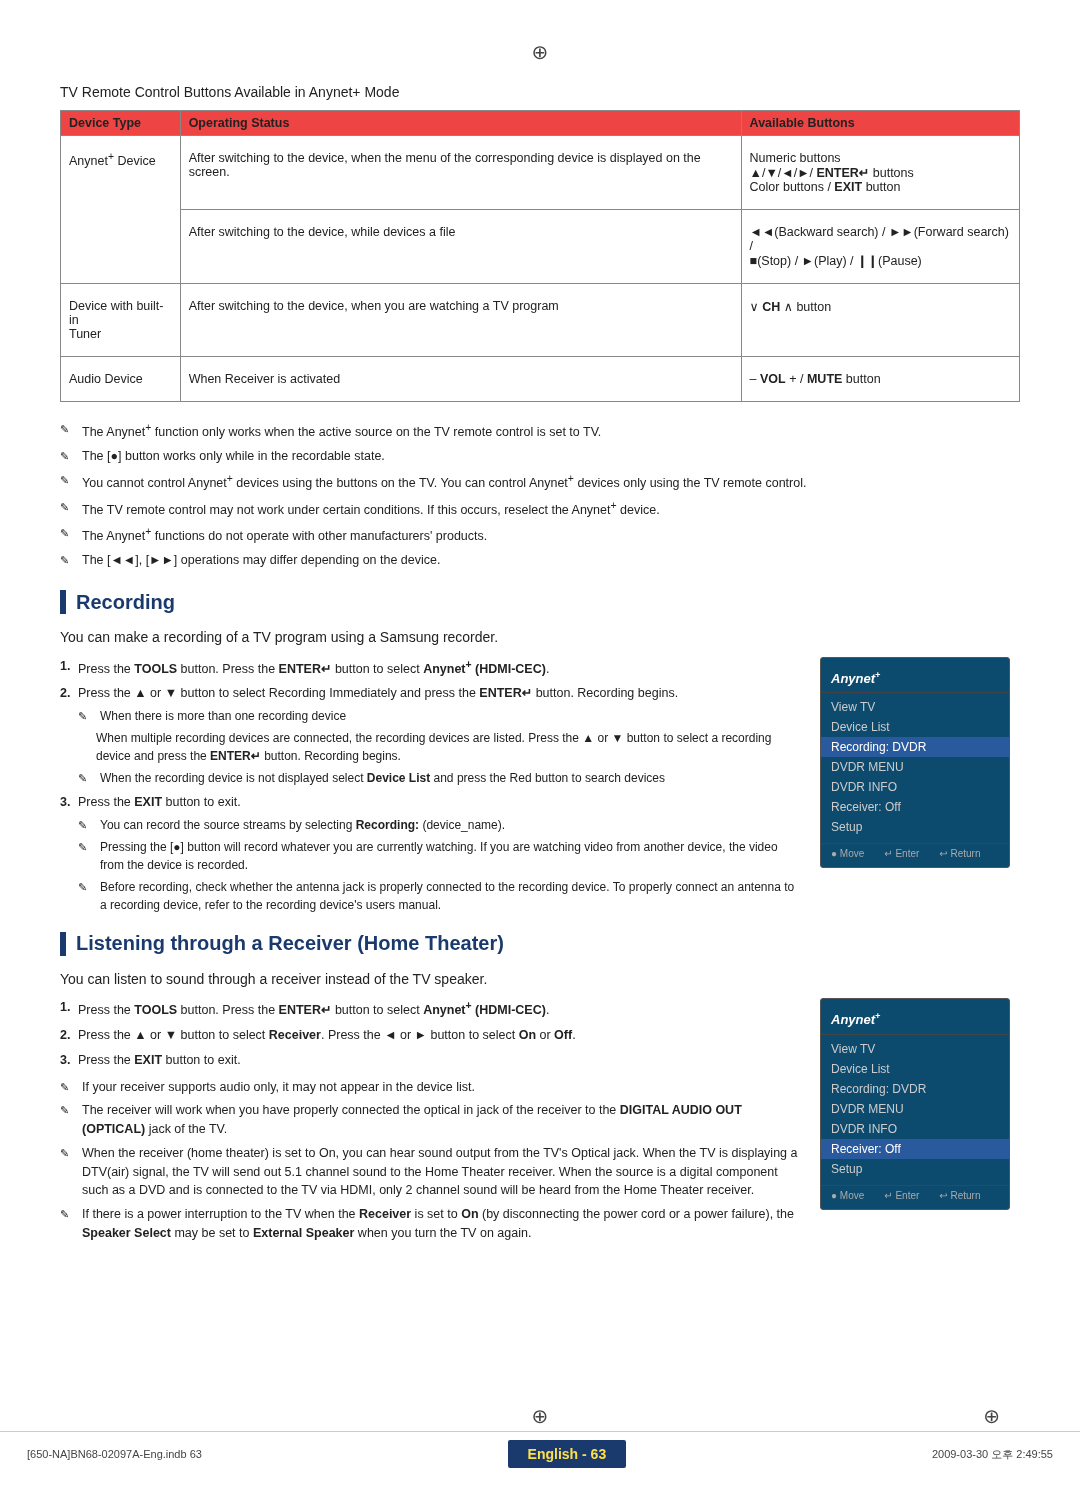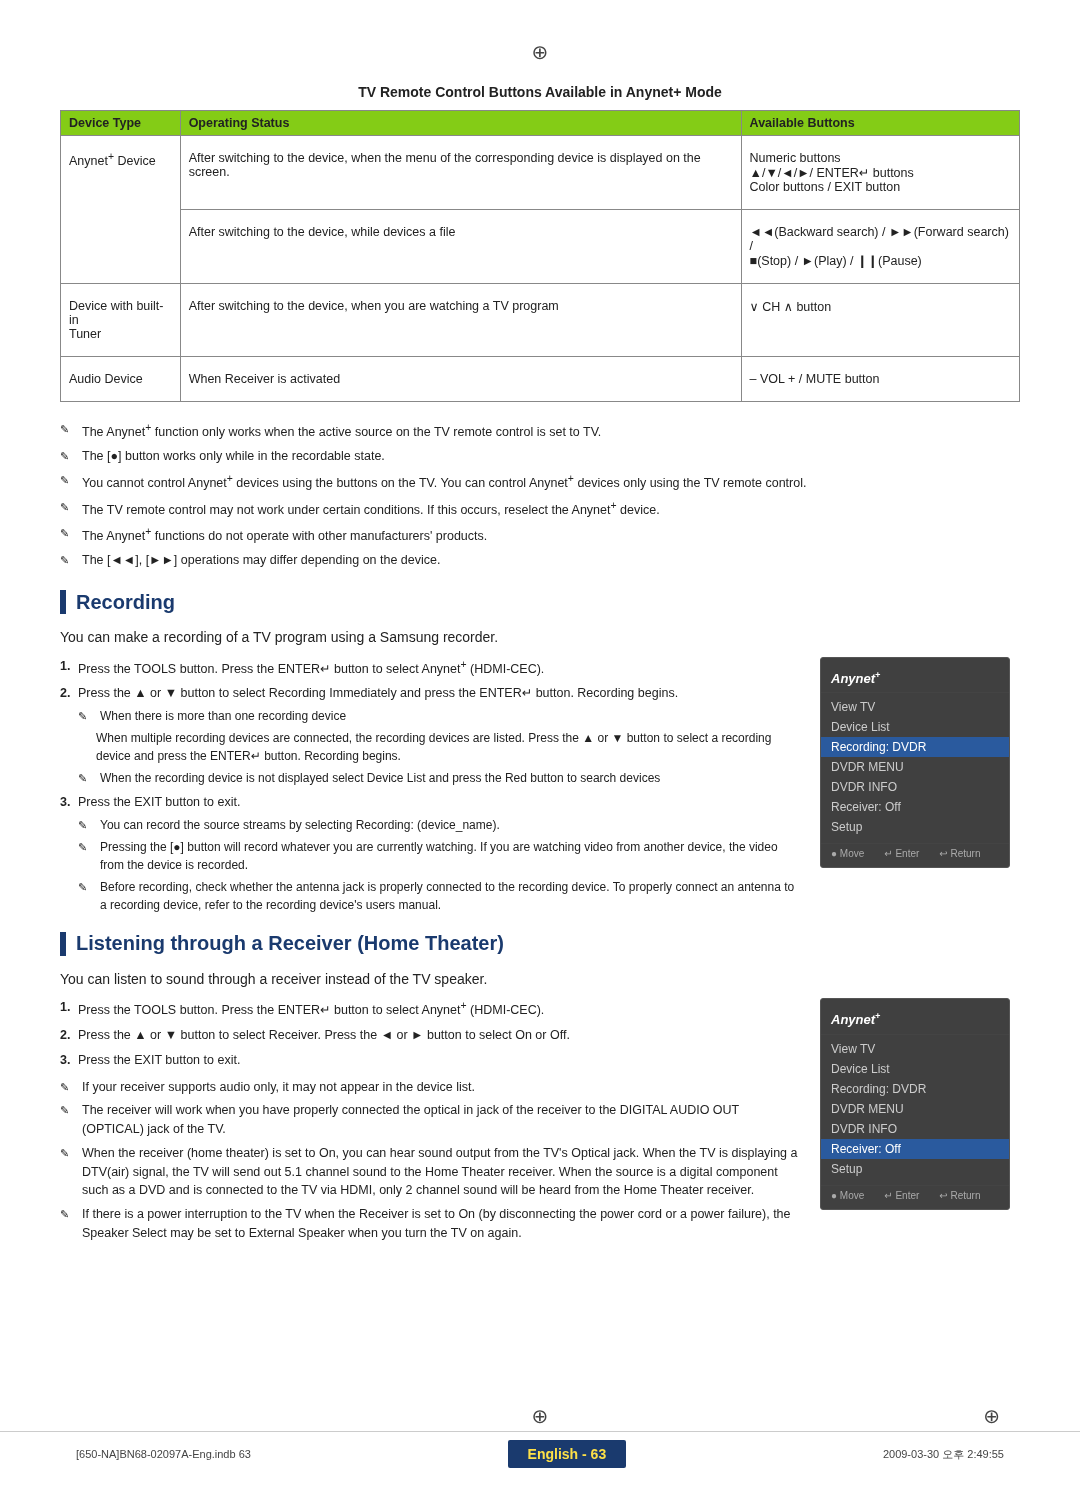--- a/index.html
+++ b/index.html
@@ -24,34 +24,33 @@
     .top-compass {
       text-align: center;
       font-size: 20px;
       margin-bottom: 20px;
       color: #444;
     }
 
     
     .section-title {
       font-size: 14px;
-      font-weight: bold;
+      font-weight: normal;
       margin-bottom: 10px;
-      text-align: center;
     }
 
     table.remote-table {
       width: 100%;
       border-collapse: collapse;
       margin-bottom: 18px;
       font-size: 12.5px;
     }
 
     table.remote-table th {
-      background: #84cc16;
+      background: #ef4444;
       border: 1px solid #888;
       padding: 5px 8px;
       text-align: left;
       font-weight: bold;
     }
 
     table.remote-table td {
       border: 1px solid #888;
       padding: 15px 8px;
       vertical-align: top;
@@ -116,21 +115,21 @@
       flex: 1;
     }
 
     .two-col-image {
       width: 200px;
       flex-shrink: 0;
     }
 
     
     .anynet-menu {
-      background: #404040;
+      background: #0c4a6e;
       border: 1px solid #555;
       border-radius: 3px;
       padding: 8px 0;
       width: 190px;
       font-size: 11px;
       color: #ddd;
     }
 
     .anynet-menu-title {
       color: #fff;
@@ -189,32 +188,32 @@
     }
 
     .sub-note-list li {
       display: flex;
       align-items: flex-start;
       margin-bottom: 4px;
       font-size: 12px;
       line-height: 1.5;
     }
 
-    b { font-weight: normal; }
+    b { font-weight: bold; }
 
     
     .page-footer {
       position: absolute;
       bottom: 20px;
       left: 0;
       right: 0;
       display: flex;
       justify-content: space-between;
       align-items: center;
-      padding: 0 76px;
+      padding: 0 27px;
       font-size: 11px;
       color: #444;
       border-top: 1px solid #ccc;
       padding-top: 8px;
     }
 
     .footer-center {
       background: #1a3a6e;
       color: #fde047;
       padding: 6px 20px;

